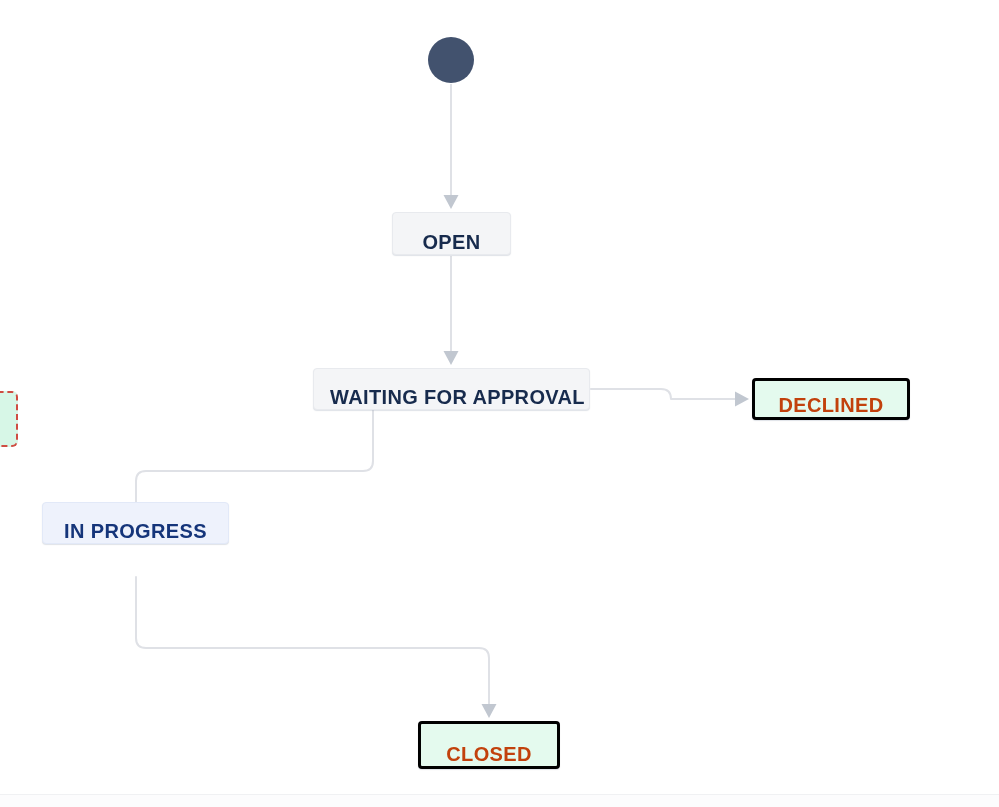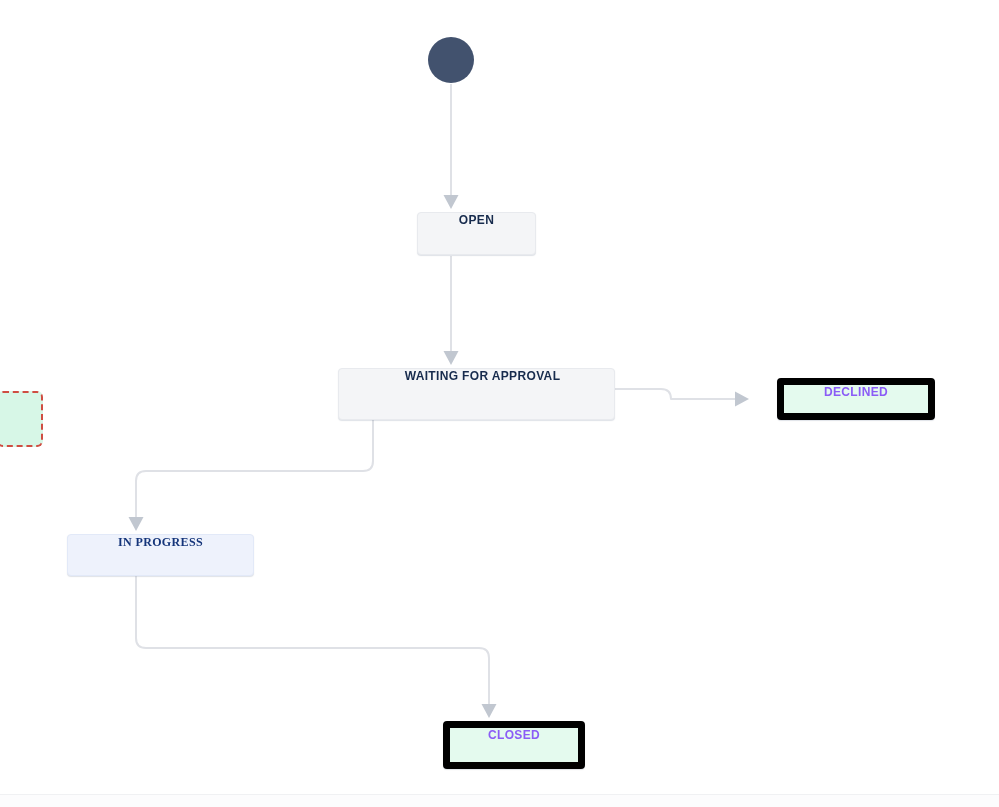--- a/index.html
+++ b/index.html
@@ -23,47 +23,46 @@
     left: 0;
     top: 0;
     width: 999px;
     height: 807px;
     pointer-events: none;
   }
   .node {
     position: absolute;
     box-sizing: border-box;
     display: flex;
-    align-items: flex-start;
+    align-items: flex-end;
     justify-content: center;
     border-radius: 4px;
-    font-size: 12px;
+    font-size: 20px;
     font-weight: bold;
     letter-spacing: 0.35px;
     text-align: center;
     white-space: nowrap;
     user-select: none;
-    margin-left: 25px;
   }
   .node-default {
     background: #f4f5f7;
     border: 1px solid #e8eaee;
     color: #172b4d;
     box-shadow: 0 1px 1px rgba(9,30,66,0.13);
   }
   .node-inprogress {
     background: #eef2fc;
     border: 1px solid #e2e9f8;
     color: #15357a;
     box-shadow: 0 1px 1px rgba(9,30,66,0.13);
   }
   .node-done {
     background: #e4faee;
-    border: 7px solid #000000;
-    color: #8b5cf6;
+    border: 3px solid #000000;
+    color: #c2410c;
     box-shadow: 0 1px 1px rgba(9,30,66,0.13);
   }
   .node-selected {
     background: #d7f7e7;
     border: 2px dashed #cf4d42;
     border-radius: 6px;
     color: #14523a;
     box-shadow: none;
   }
   #start-node {
@@ -117,29 +116,29 @@
       <polygon points="481.5,704 496.5,704 489,718" fill="#c1c7d0"></polygon>
     </g>
   </svg>
 
   <div id="start-node" style="left:428px; top:37px; width:46px; height:46px;"></div>
 
   <div class="node node-default" style="left:392px; top:212px; width:119px; height:43px;">
     <span>OPEN</span>
   </div>
 
-  <div class="node node-default" style="left:313px; top:368px; width:277px; height:52px;padding-left:12px;">
+  <div class="node node-default" style="left:313px; top:368px; width:277px; height:42px;padding-left:12px;">
     <span>WAITING FOR APPROVAL</span>
   </div>
 
   <div class="node node-done" style="left:752px; top:378px; width:158px; height:42px;">
     <span>DECLINED</span>
   </div>
 
-  <div class="node node-inprogress" style="left:42px; top:534px; width:187px; height:42px;font-family:Liberation Serif, serif;">
+  <div class="node node-inprogress" style="left:42px; top:502px; width:187px; height:42px;">
     <span>IN PROGRESS</span>
   </div>
 
   <div class="node node-done" style="left:418px; top:721px; width:142px; height:48px;">
     <span>CLOSED</span>
   </div>
 
   <div class="node node-selected" style="left:-28px; top:391px; width:46px; height:56px;">
     <span></span>
   </div>

